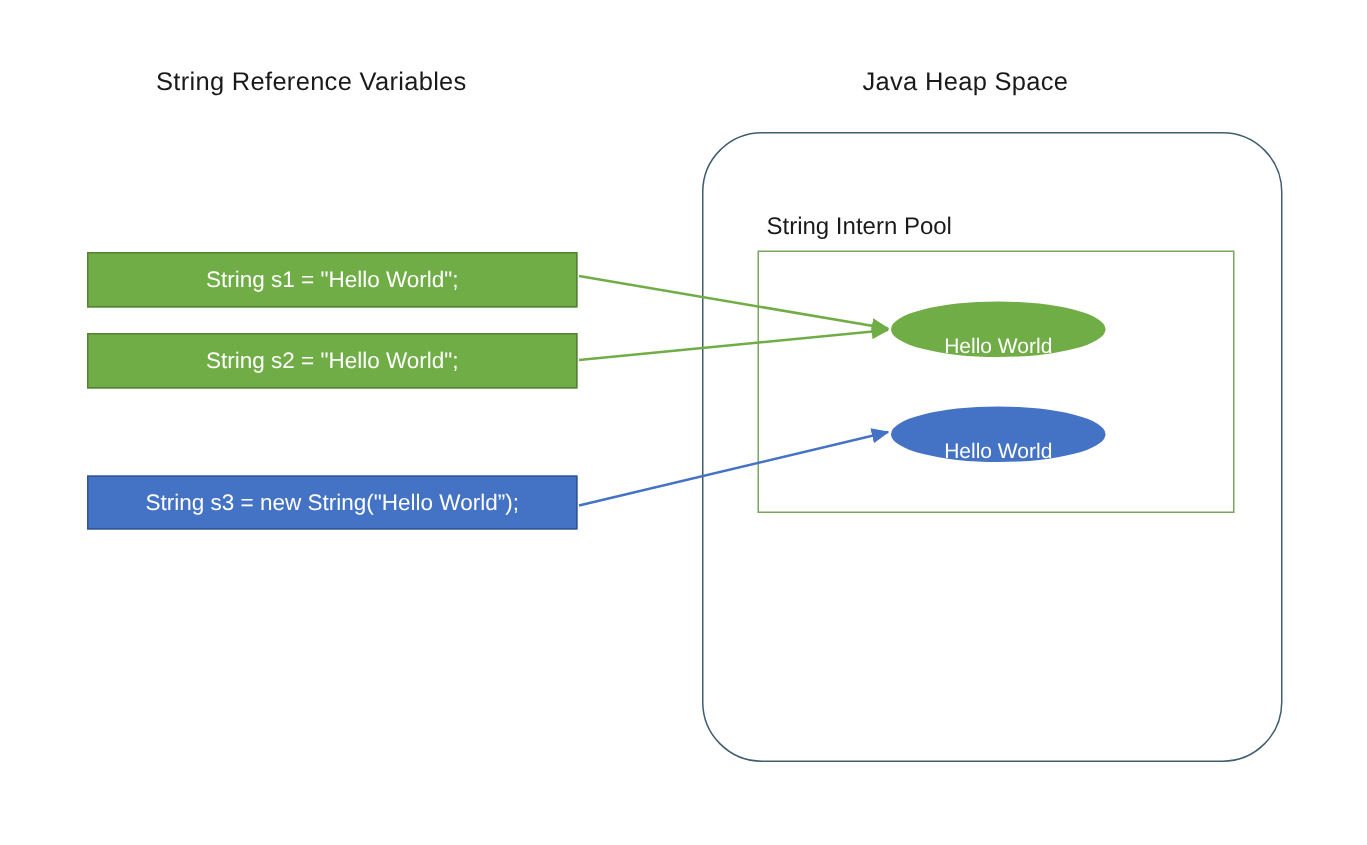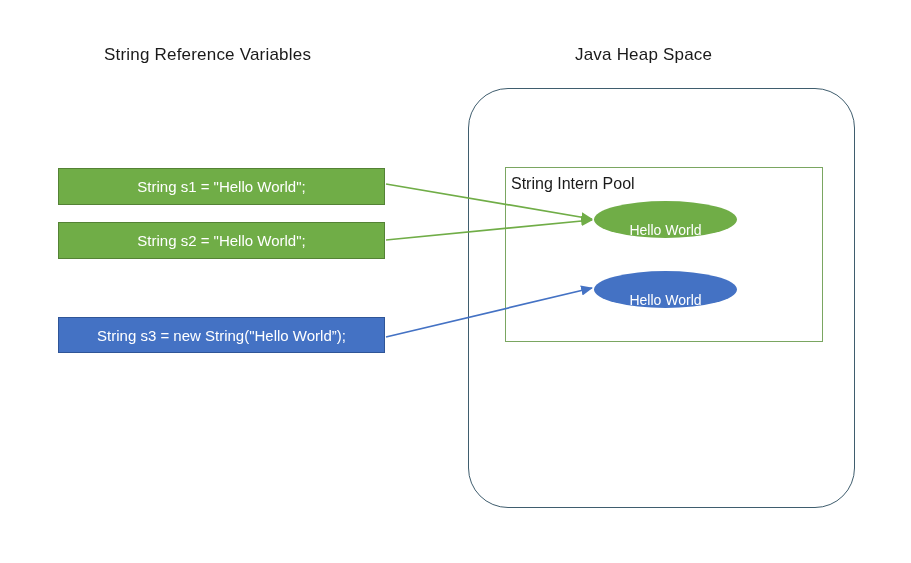--- a/index.html
+++ b/index.html
@@ -61,21 +61,20 @@
     background: transparent;
   }
 
   #intern-pool-label {
     position: absolute;
     left: 511px;
     top: 143px;
     font-size: 16px;
     color: #1a1a1a;
     white-space: nowrap;
-    margin-top: 32px;
   }
 
   #intern-pool-box {
     position: absolute;
     left: 505px;
     top: 167px;
     width: 318px;
     height: 175px;
     border: 1px solid #7aa661;
     box-sizing: border-box;

